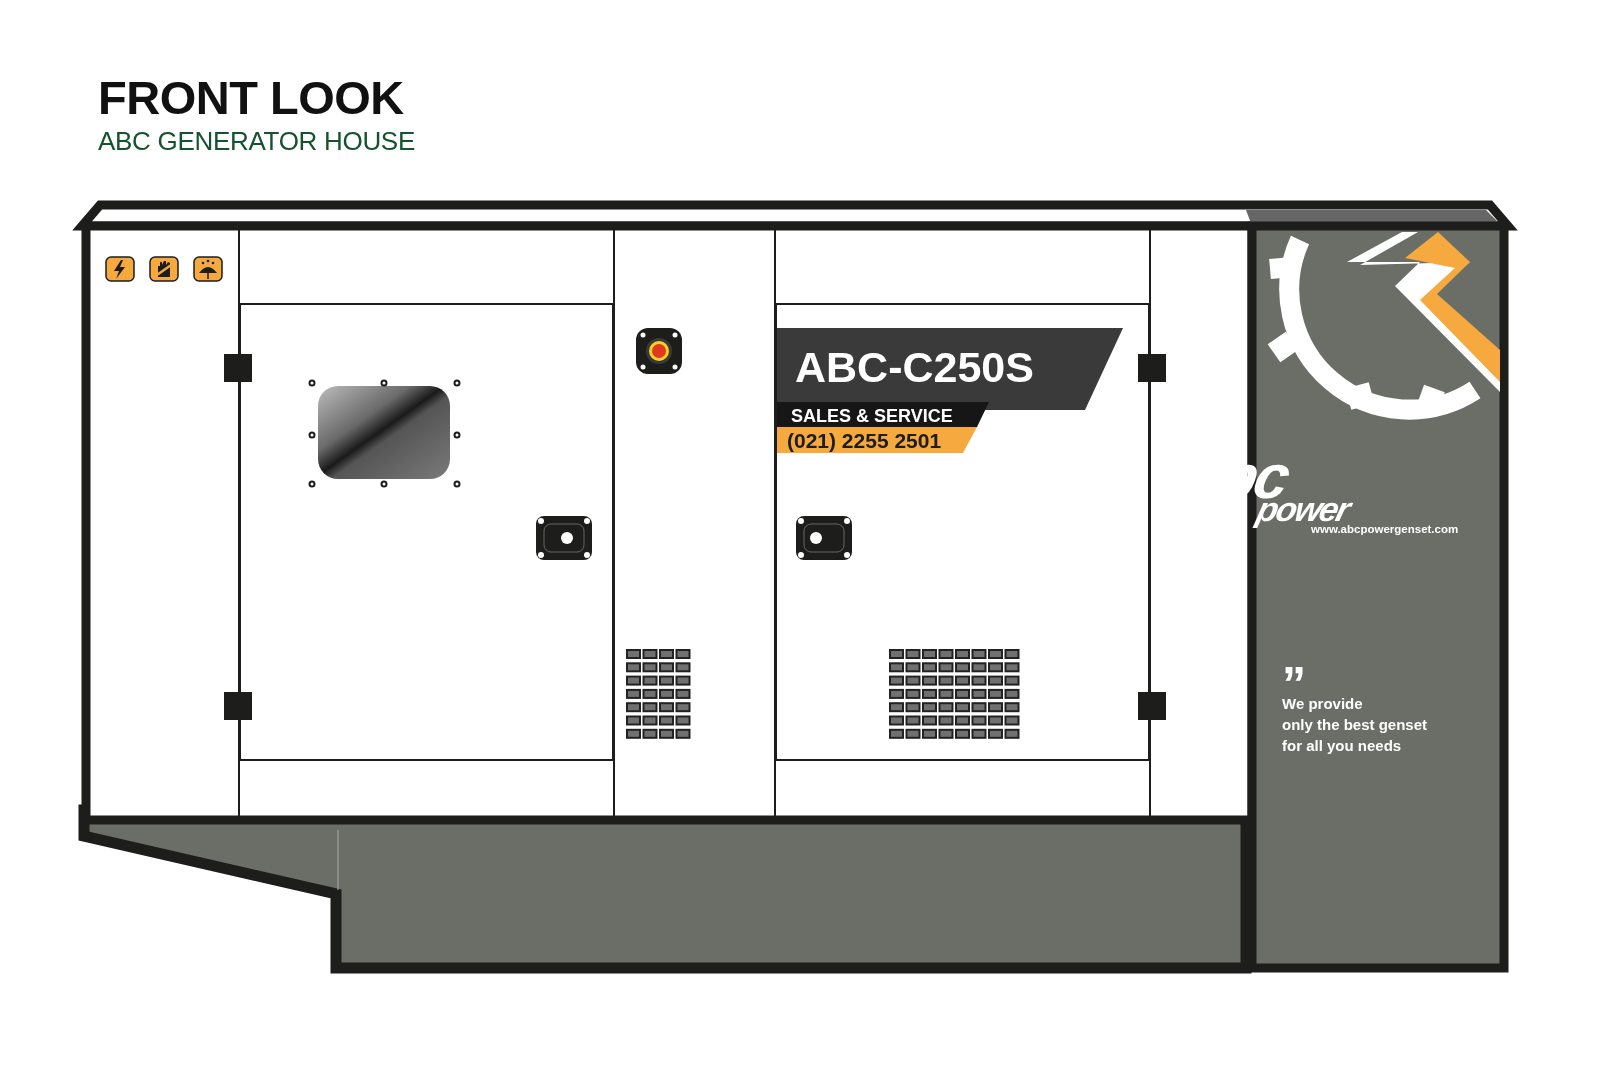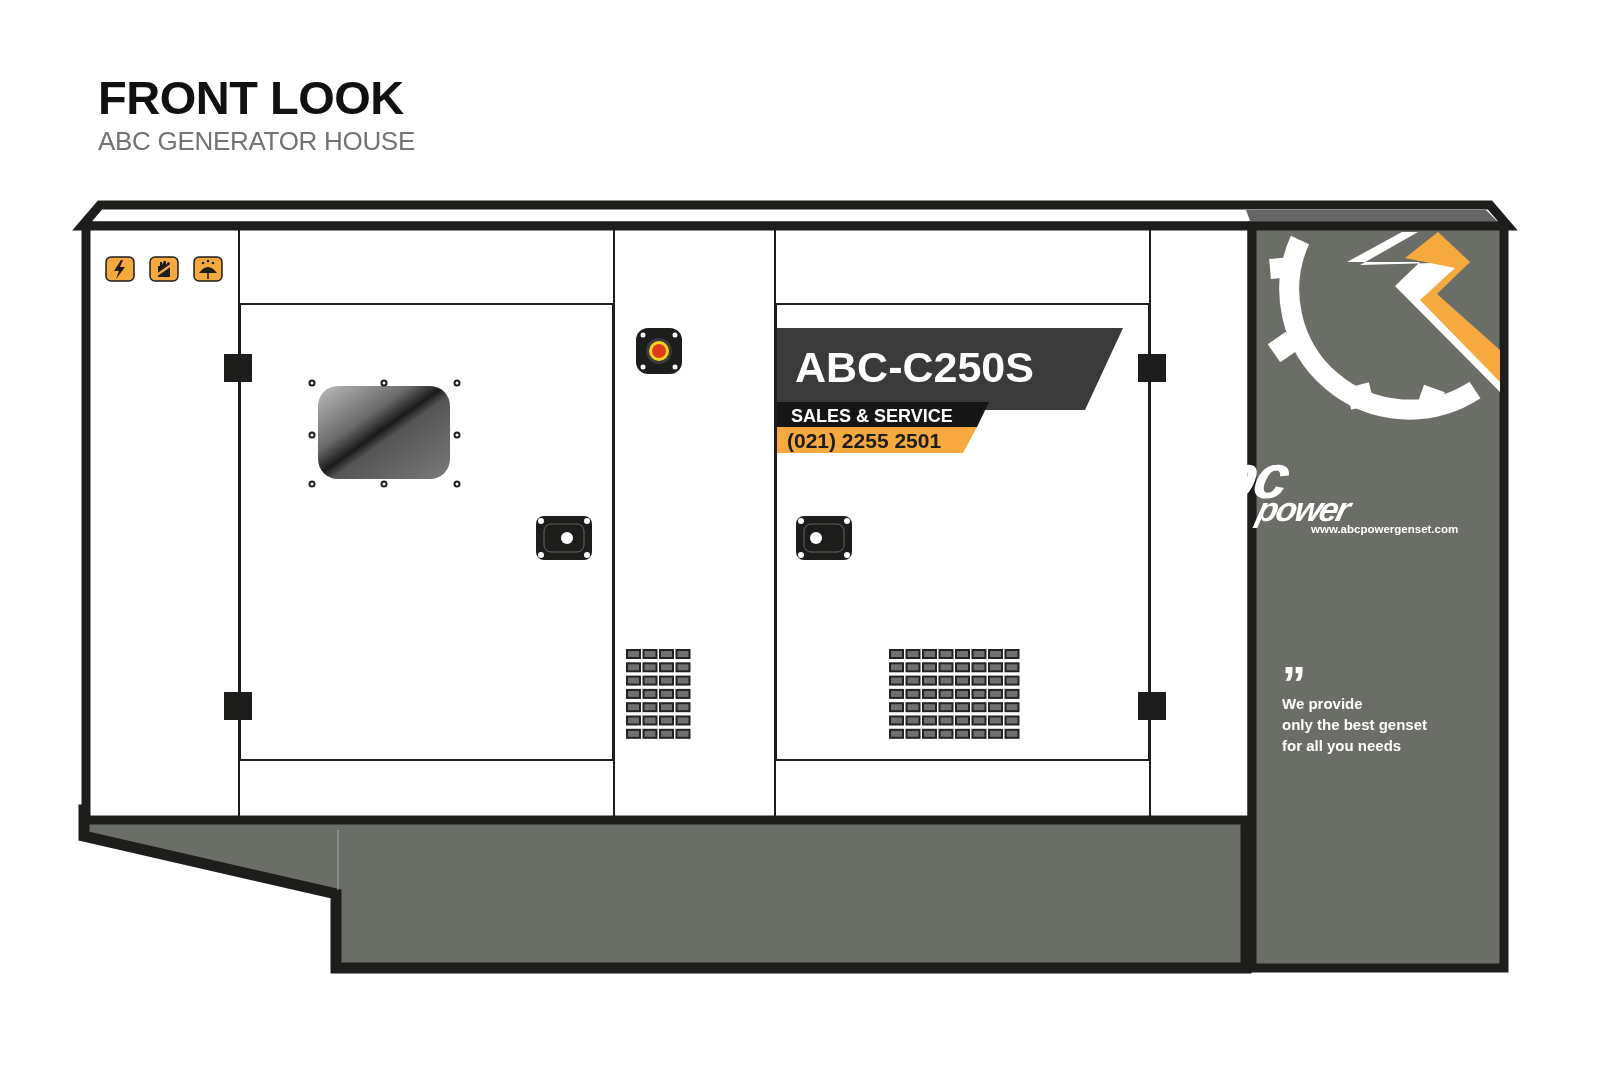--- a/index.html
+++ b/index.html
@@ -1,18 +1,18 @@
 <!DOCTYPE html>
 <html><head>
 <meta charset="utf-8">
 <style>
   html,body{margin:0;padding:0;background:#ffffff;}
   body{width:1600px;height:1086px;position:relative;overflow:hidden;font-family:"Liberation Sans",sans-serif;}
   .title{position:absolute;left:98px;top:72px;font-size:47px;font-weight:bold;color:#111;letter-spacing:-0.5px;line-height:52px;}
-  .subtitle{position:absolute;left:98px;top:126px;font-size:26px;color:#737373;line-height:30px;letter-spacing:-0.3px;}
+  .subtitle{position:absolute;left:98px;top:126px;font-size:26px;color:#14532d;line-height:30px;letter-spacing:-0.3px;}
   svg.main{position:absolute;left:0;top:0;}
   .txt{font-family:"Liberation Sans",sans-serif;}
 </style>
 </head>
 <body>
 
 <div class="title">FRONT LOOK</div>
 <div class="subtitle">ABC GENERATOR HOUSE</div>
 
 <svg class="main" width="1600" height="1086" viewBox="0 0 1600 1086" xmlns="http://www.w3.org/2000/svg">

